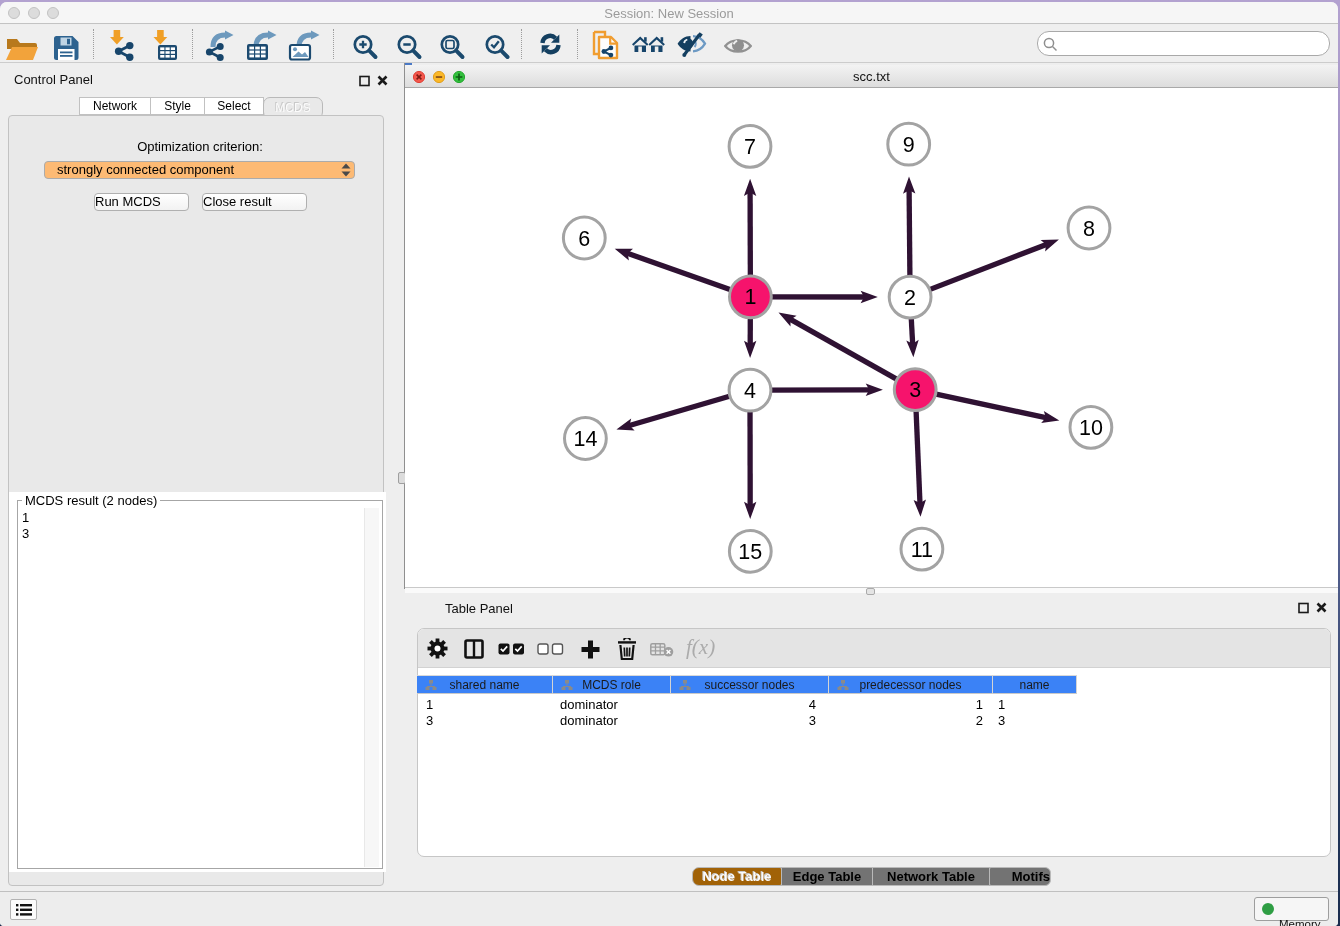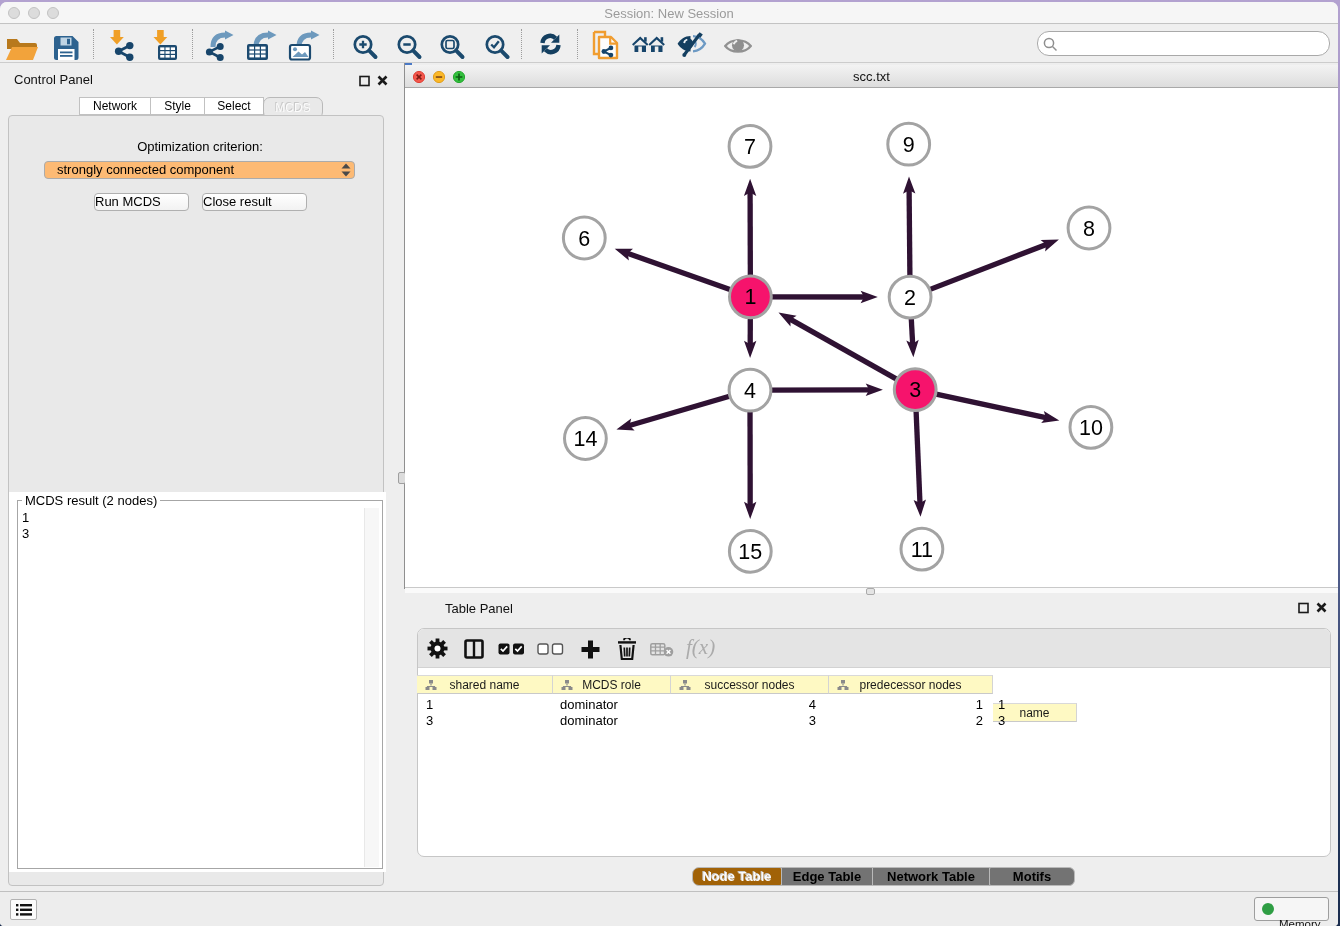--- a/index.html
+++ b/index.html
@@ -26,21 +26,21 @@
   
   .paneltitle { font-size:13px; color:#111; }
   .tab { position:absolute; top:0; height:18px; background:#fff; border:1px solid #c1c1c1;
          font-size:12px; color:#000; text-align:center; line-height:17px; }
   #cpcontent { position:absolute; left:8px; top:113px; width:376px; height:771px;
                background:#e9e9e9; border:1px solid #c2c2c2; border-radius:4px; }
   .btn { position:absolute; height:18px; background:linear-gradient(#ffffff,#f2f2f2);
          border:1px solid #b0b0b0; border-radius:4px; font-size:13px; color:#000;
          text-align:left; line-height:16px; }
   
-  .hcell { position:absolute; top:0; height:19px; background:#fef9c3;
+  .hcell { position:absolute; top:0; height:19px; background:#3b82f6;
            border-top:1px solid #d9d9d9; border-bottom:1px solid #c9c9c9; border-right:1px solid #d4d4d4;
            font-size:12px; color:#1a1a1a; text-align:center; line-height:18px; }
   .dcell { position:absolute; font-size:13px; color:#000; height:16px; line-height:16px; }
   .btab { position:absolute; top:0; height:19px; background:#737373; border:1px solid #b9b9b9;
           font-size:13px; font-weight:bold; color:#000; text-align:center; line-height:18px; }
   .sitemap { }
 </style>
 </head>
 <body>
 <div id="win">
@@ -391,21 +391,21 @@
     </svg>
 
     <div class="abs" style="left:268px;top:6px;font-family:'Liberation Serif',serif;
          font-style:italic;font-size:21px;color:#ababab;">f(x)</div>
   </div>
 
   <div class="hcell" style="left:417px;top:673px;width:136px;">shared name</div>
   <div class="hcell" style="left:553px;top:673px;width:118px;">MCDS role</div>
   <div class="hcell" style="left:671px;top:673px;width:158px;">successor nodes</div>
   <div class="hcell" style="left:829px;top:673px;width:164px;">predecessor nodes</div>
-  <div class="hcell" style="left:993px;top:673px;width:84px;margin-top:28px;">name</div>
+  <div class="hcell" style="left:993px;top:673px;width:84px;">name</div>
   <svg class="abs sitemap" style="left:425px;top:678px;" width="12" height="10">
       <g fill="none" stroke="#8a8a8a" stroke-width="1.2">
         <path d="M6,3.5 V5.5 M2.5,8 V6.5 H9.5 V8"></path>
       </g>
       <g fill="#8a8a8a">
         <rect x="4" y="0" width="4" height="3.5"></rect>
         <rect x="0.5" y="7" width="4" height="3"></rect>
         <rect x="7.5" y="7" width="4" height="3"></rect>
       </g>
     </svg>
@@ -448,21 +448,21 @@
   <div class="dcell" style="left:426px;top:711px;">3</div>
   <div class="dcell" style="left:560px;top:711px;">dominator</div>
   <div class="dcell" style="left:671px;top:711px;width:145px;text-align:right;">3</div>
   <div class="dcell" style="left:829px;top:711px;width:154px;text-align:right;">2</div>
   <div class="dcell" style="left:998px;top:711px;">3</div>
 
   <div class="btab" style="left:692px;top:865px;width:90px;border-radius:7px 2px 2px 7px;
        background:#a16207;border-color:#b9b9b9;color:#fbfbfb;text-shadow:-1px -1px 0 #c8c8c8;">Node Table</div>
   <div class="btab" style="left:781px;top:865px;width:92px;">Edge Table</div>
   <div class="btab" style="left:872px;top:865px;width:118px;">Network Table</div>
-  <div class="btab" style="left:989px;top:865px;width:86px;border-radius:2px 6px 6px 2px;">Motifs</div>
+  <div class="btab" style="left:989px;top:865px;width:62px;border-radius:2px 6px 6px 2px;text-align:right;">Motifs</div>
 
   <div class="abs" style="left:0;top:889px;width:1338px;height:35px;background:#ededed;border-top:1px solid #c0c0c0;"></div>
   <div class="abs" style="left:10px;top:897px;width:27px;height:21px;background:#fbfbfb;border:1px solid #b3b3b3;border-radius:2px;"></div>
   <svg class="abs" style="left:16px;top:902px;" width="16" height="12">
     <g fill="#111">
       <rect x="0" y="0" width="2.4" height="2.4"></rect>
         <rect x="4" y="0" width="12" height="2.4"></rect>
       <rect x="0" y="4.6" width="2.4" height="2.4"></rect>
         <rect x="4" y="4.6" width="12" height="2.4"></rect>
       <rect x="0" y="9.2" width="2.4" height="2.4"></rect>

